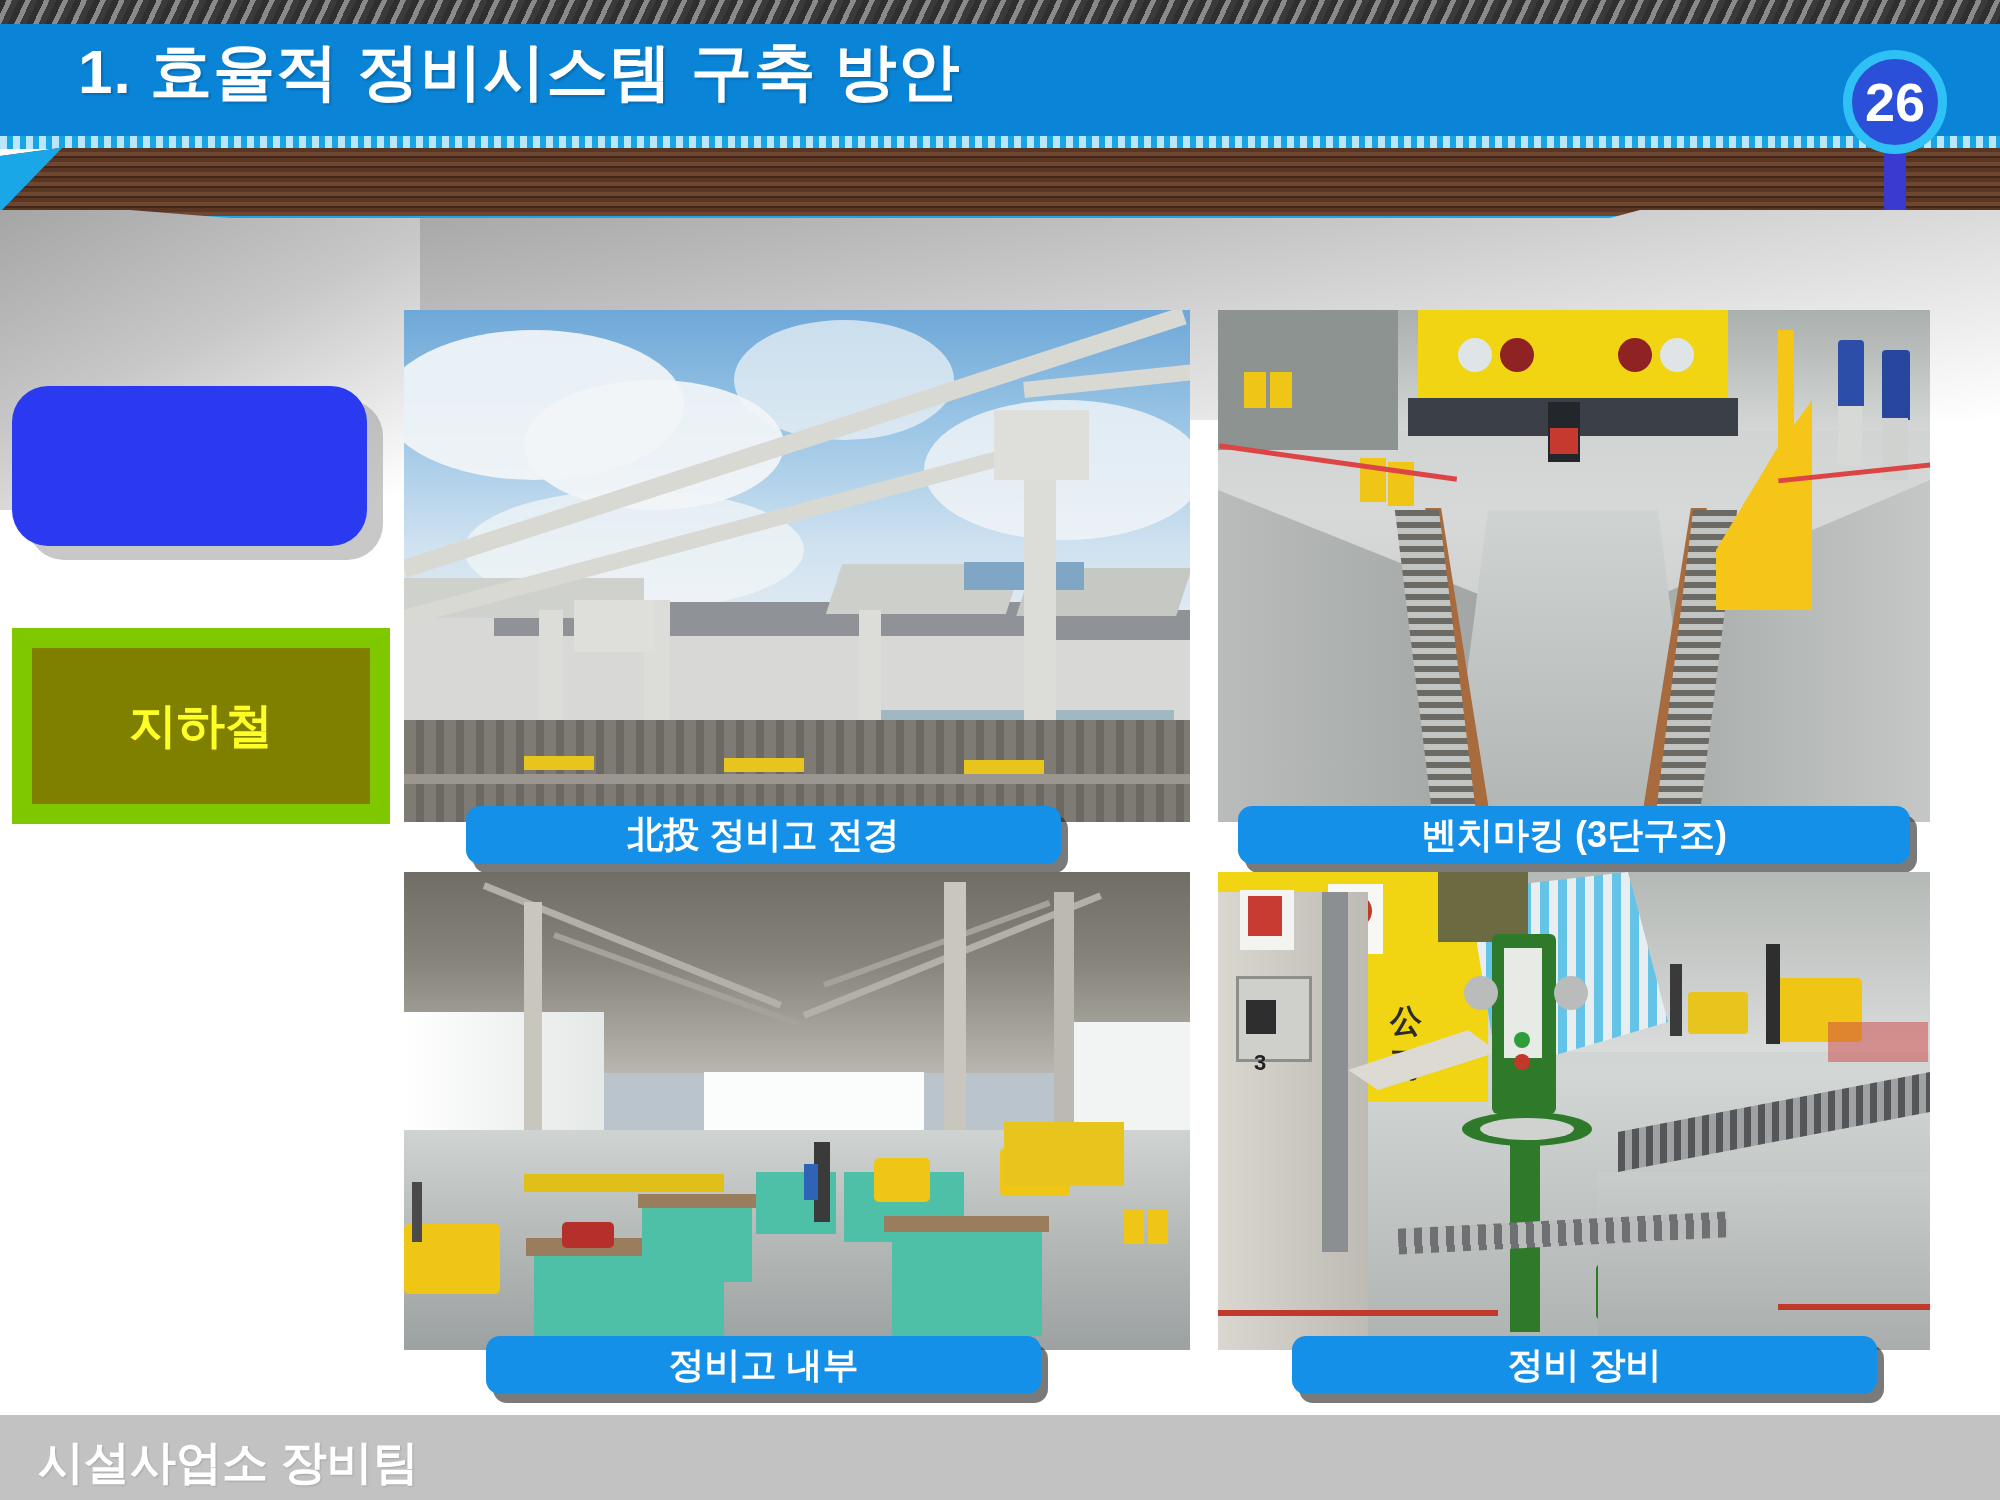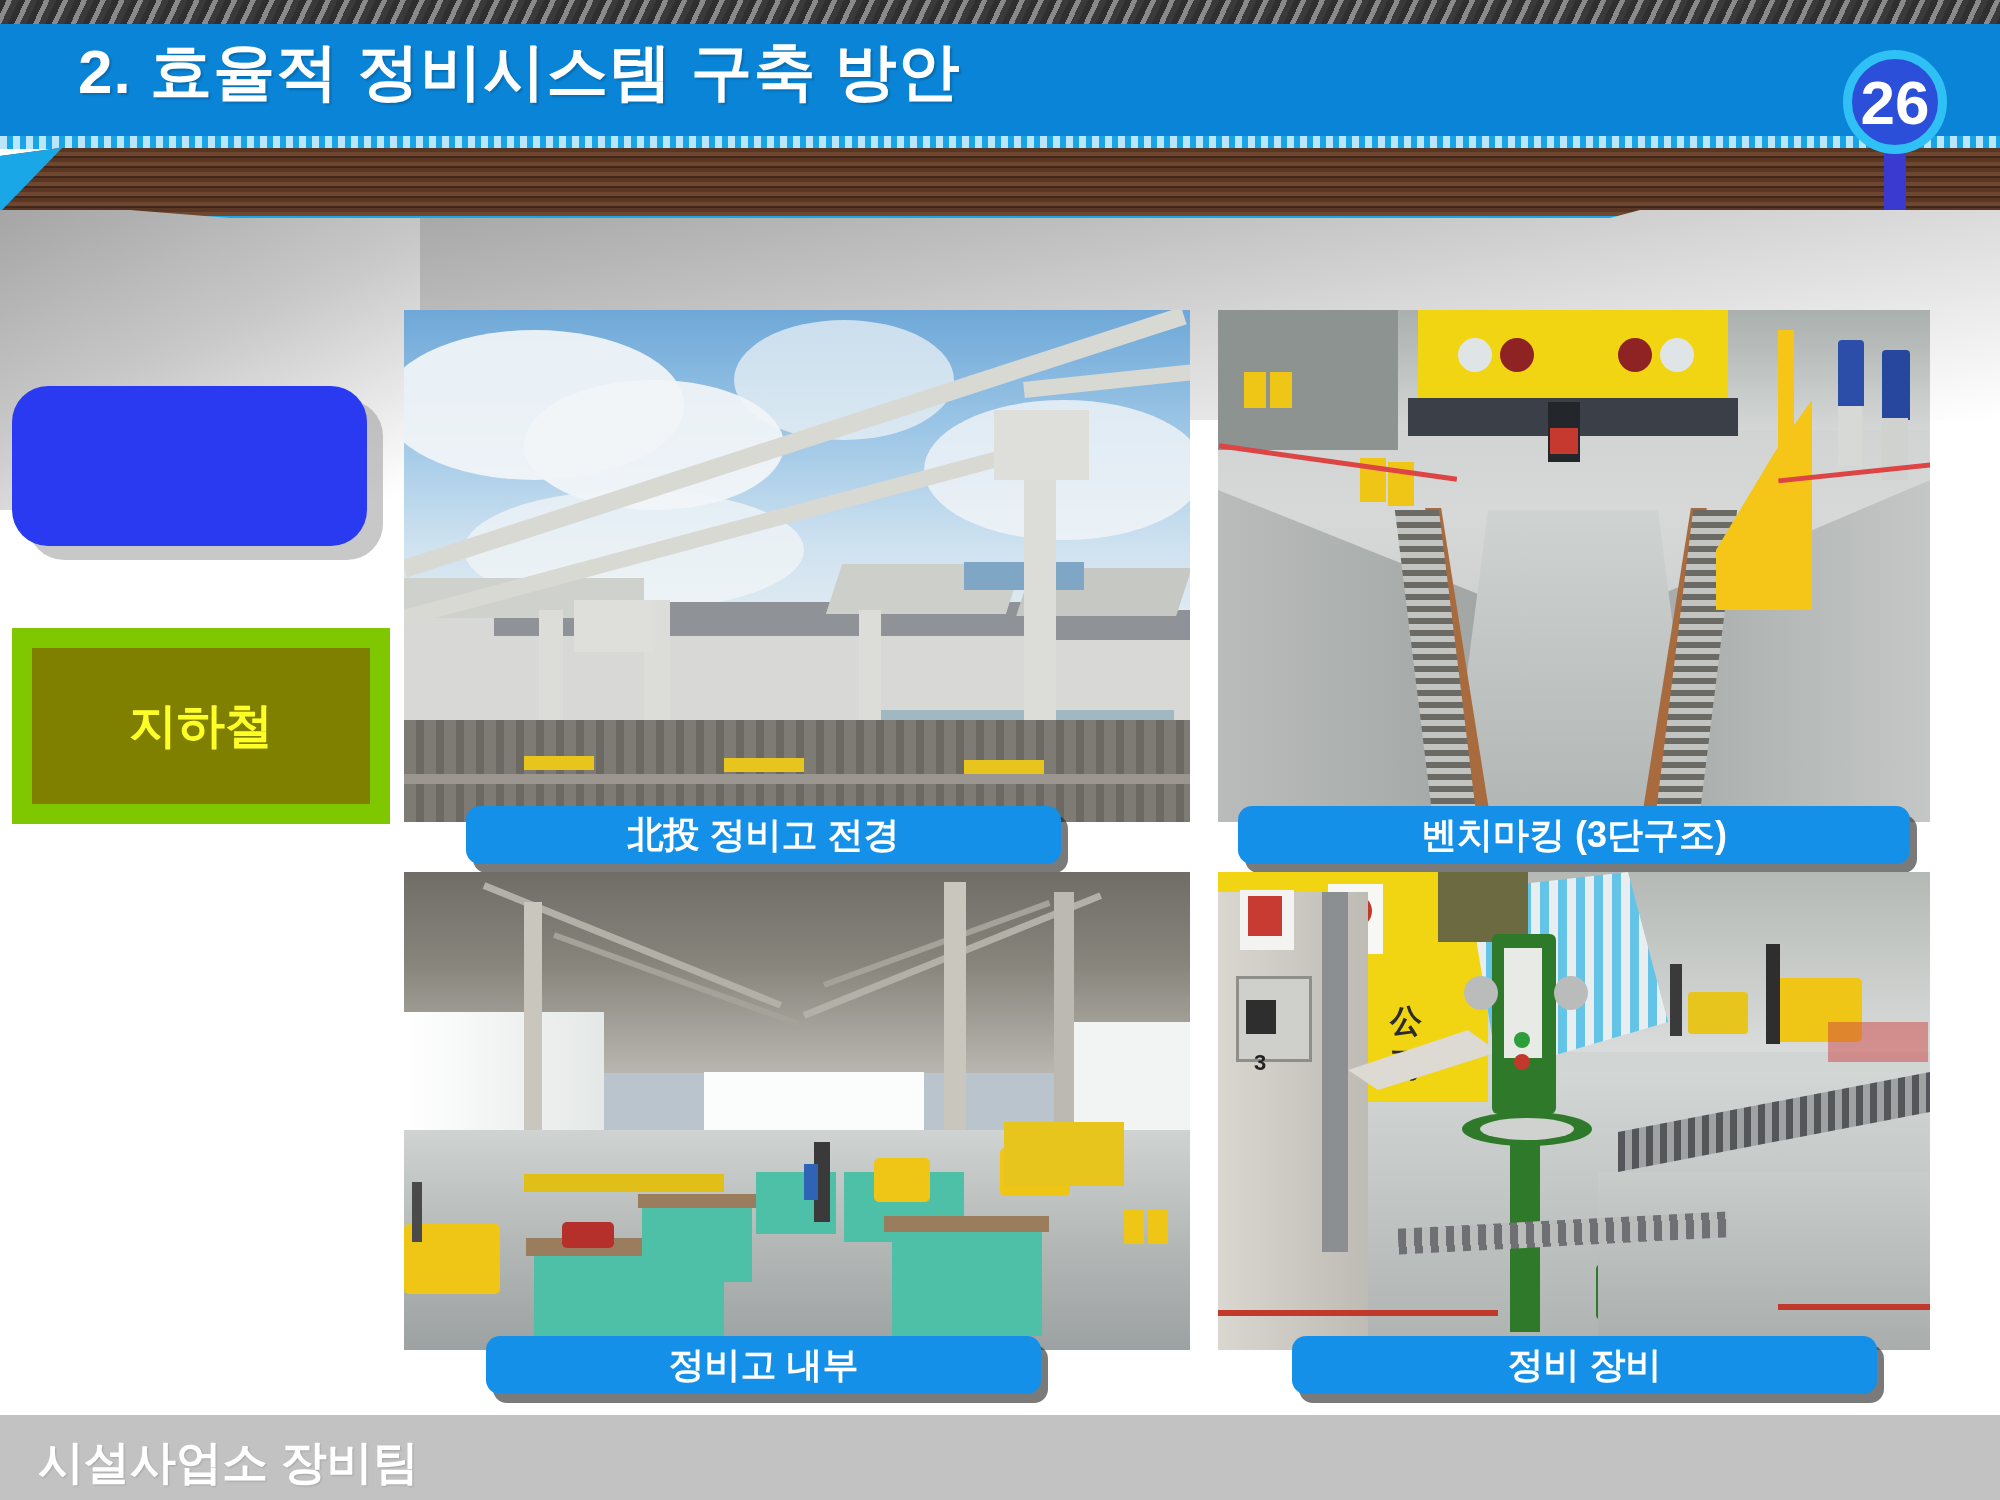--- a/index.html
+++ b/index.html
@@ -71,21 +71,21 @@
   .badge-stem {
     position: absolute; left: 1884px; top: 140px; width: 22px; height: 70px;
     background: #3a3ad0;
   }
   .badge {
     position: absolute; left: 1843px; top: 50px; width: 104px; height: 104px;
     border-radius: 50%;
     background: #2b4fd8;
     border: 9px solid #2fc0f5;
     display: flex; align-items: center; justify-content: center;
-    color: #ffffff; font-size: 62px; font-weight: bold;
+    color: #ffffff; font-size: 54px; font-weight: bold;
   }
 
   
   .side-blue-shadow {
     position: absolute; left: 28px; top: 400px; width: 355px; height: 160px;
     background: #9b9b9b; border-radius: 36px; opacity: .55;
   }
   .side-blue {
     position: absolute; left: 12px; top: 386px; width: 355px; height: 160px;
     background: #2a3af0; border-radius: 36px;
@@ -172,21 +172,21 @@
 </style>
 </head>
 <body>
 
 <div class="top-hatch"></div>
 
 <div class="grey-wash"></div>
 <div class="grey-wash-left"></div>
 
 <div class="header-band"></div>
-<div class="header-title">2. 효율적 정비시스템 구축 방안</div>
+<div class="header-title">1. 효율적 정비시스템 구축 방안</div>
 <div class="dot-strip"></div>
 <div class="brown-band"></div>
 <div class="brown-edge"></div>
 
 <div class="badge-stem"></div>
 <div class="badge">26</div>
 
 <div class="side-blue-shadow"></div>
 <div class="side-blue">
 </div>

